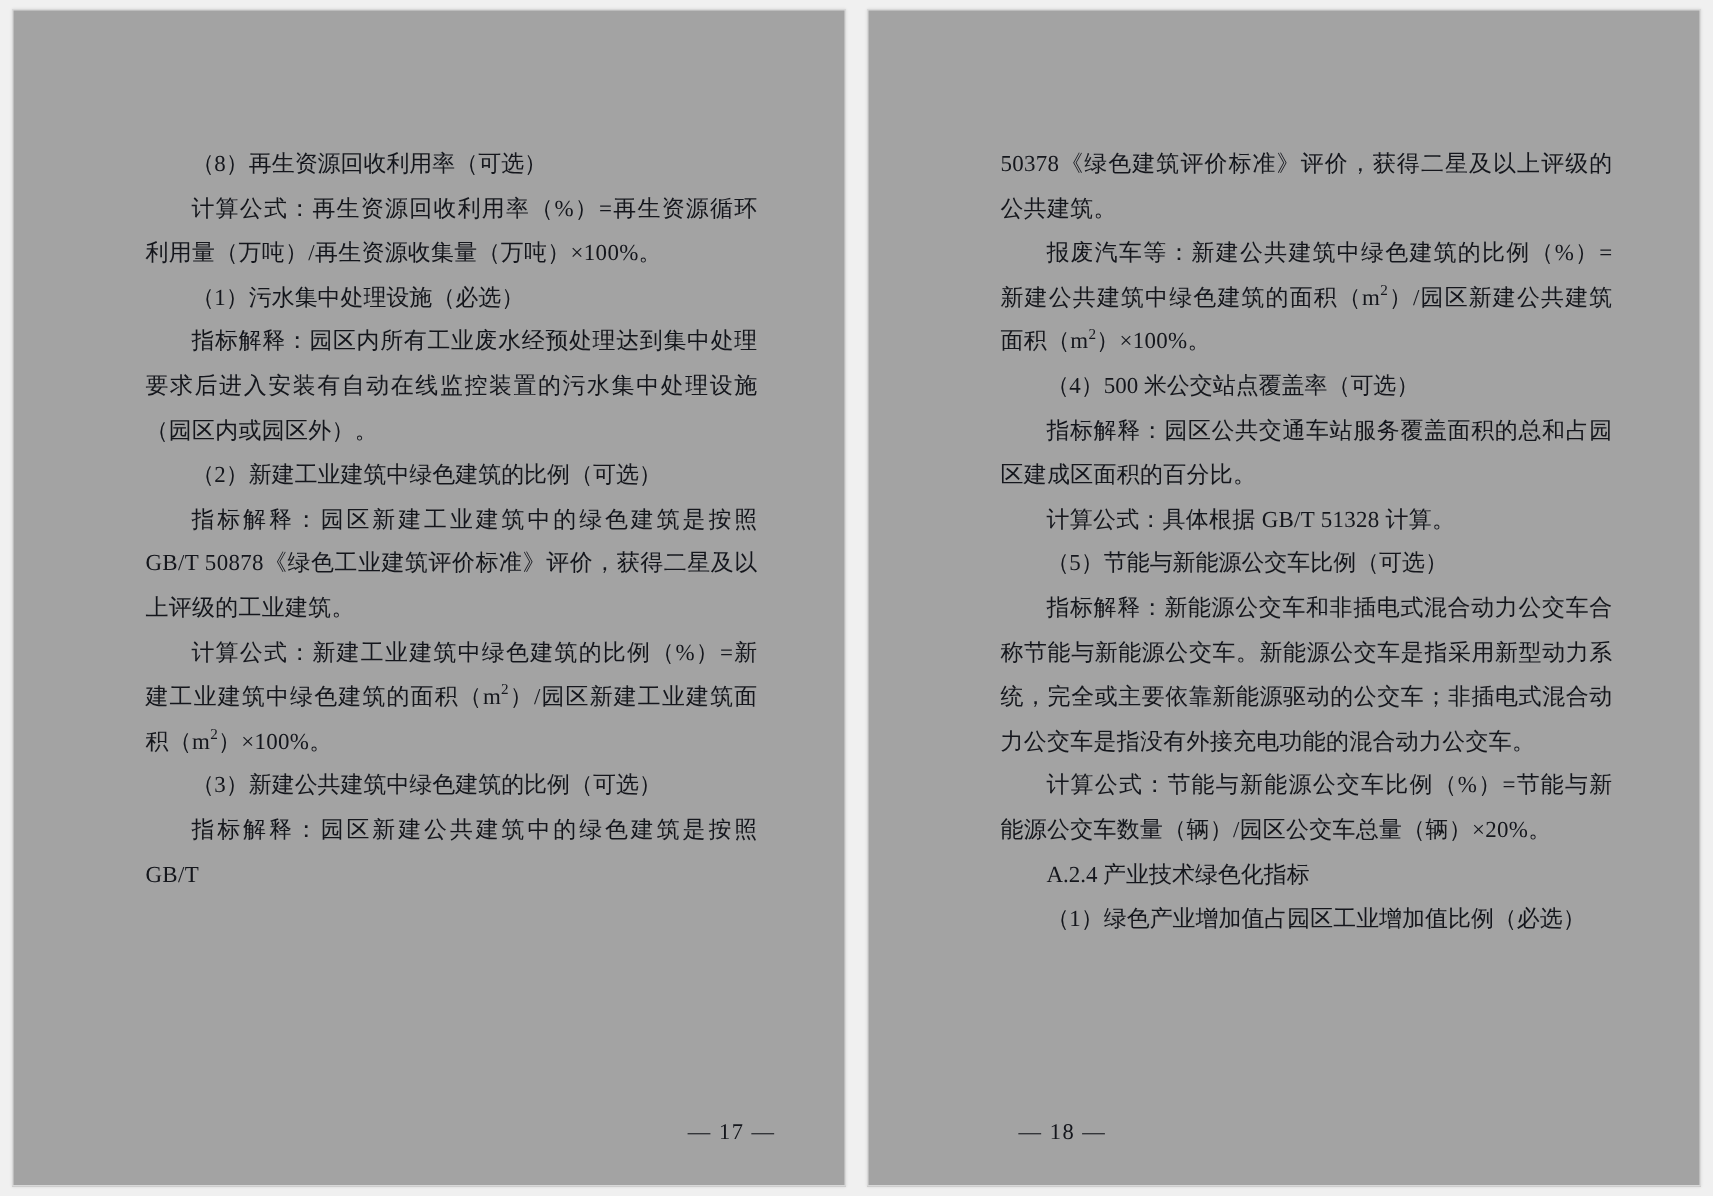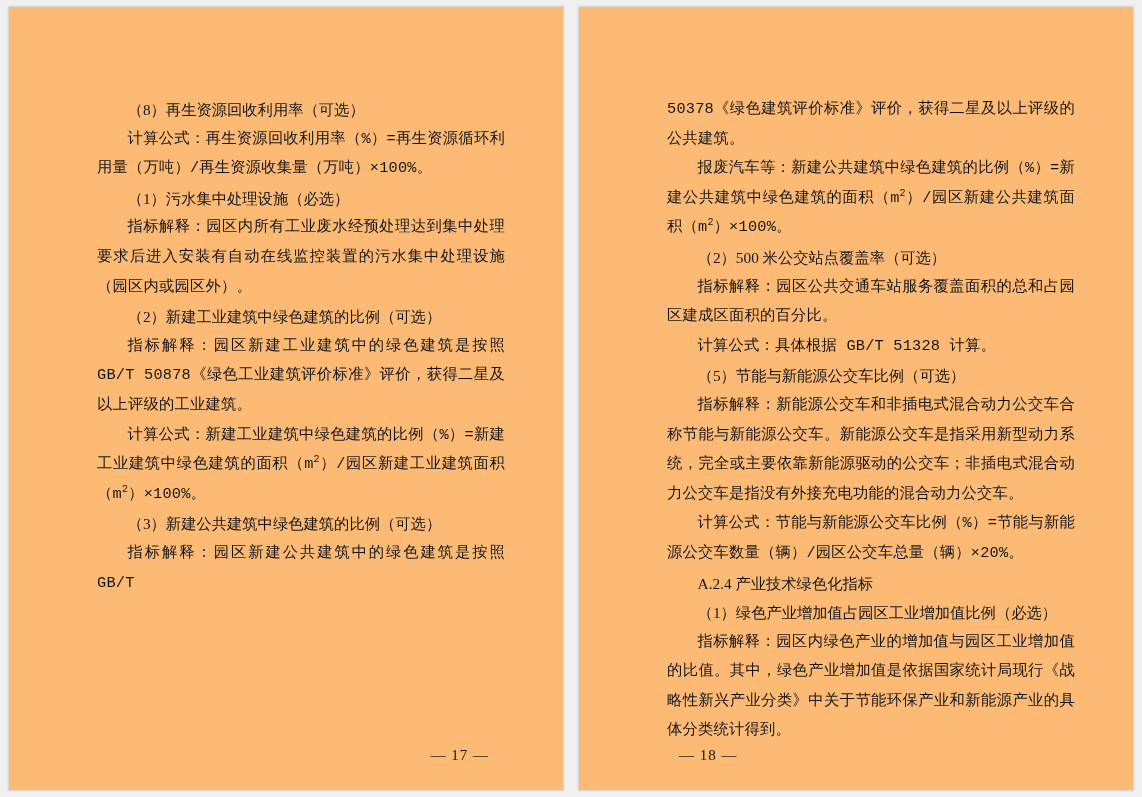--- a/index.html
+++ b/index.html
@@ -16,21 +16,21 @@
   .viewer {
     display: flex;
     flex-direction: row;
     gap: 14px;
     padding: 6px 8px;
     box-sizing: border-box;
     width: 1142px;
     height: 797px;
   }
   .page {
-    background: #fdba74;
+    background: #a3a3a3;
     width: 556px;
     height: 785px;
     box-sizing: border-box;
     position: relative;
     border: 1px solid #d8d8d8;
     box-shadow: 0 0 2px rgba(0,0,0,0.10);
     overflow: hidden;
   }
   .page-inner {
     position: absolute;
@@ -40,21 +40,21 @@
     bottom: 62px;
   }
   .para {
     font-size: 15.3px;
     line-height: 29.6px;
     color: #14161c;
     text-align: justify;
     text-justify: inter-ideograph;
     margin: 0;
     letter-spacing: 0.2px;
-    font-family: Liberation Mono, monospace;
+    font-family: Liberation Serif, serif;
   }
   .indent {
     text-indent: 2em;
   }
   .noindent {
     text-indent: 0;
   }
   .heading {
     text-indent: 2em;
     font-size: 15.3px;
@@ -62,21 +62,21 @@
     color: #14161c;
     margin: 0;
   }
   .pagenum {
     position: absolute;
     bottom: 26px;
     font-size: 15px;
     color: #14161c;
     letter-spacing: 1px;
   }
-  .pagenum.right { right: 74px; text-align: center; }
+  .pagenum.right { right: 46px; text-align: center; }
   .pagenum.left { left: 100px; }
   sup {
     font-size: 0.66em;
     vertical-align: super;
     line-height: 0;
   }
 </style>
 </head>
 <body>
 
@@ -94,26 +94,25 @@
       <p class="heading">（3）新建公共建筑中绿色建筑的比例（可选）</p>
       <p class="para indent">指标解释：园区新建公共建筑中的绿色建筑是按照 GB/T</p>
     </div>
     <div class="pagenum right">— 17 —</div>
   </div>
 
   <div class="page">
     <div class="page-inner">
       <p class="para noindent">50378《绿色建筑评价标准》评价，获得二星及以上评级的公共建筑。</p>
       <p class="para indent"><span>报废汽车等：新建公共建筑中绿色建筑的比例（%）=新建公共建筑中绿色建筑的面积（m</span><sup>2</sup><span>）/园区新建公共建筑面积（m</span><sup>2</sup><span>）×100%。</span></p>
-      <p class="heading">（2）500 米公交站点覆盖率（可选）</p>
+      <p class="heading">（4）500 米公交站点覆盖率（可选）</p>
       <p class="para indent">指标解释：园区公共交通车站服务覆盖面积的总和占园区建成区面积的百分比。</p>
       <p class="para indent">计算公式：具体根据 GB/T 51328 计算。</p>
       <p class="heading">（5）节能与新能源公交车比例（可选）</p>
       <p class="para indent">指标解释：新能源公交车和非插电式混合动力公交车合称节能与新能源公交车。新能源公交车是指采用新型动力系统，完全或主要依靠新能源驱动的公交车；非插电式混合动力公交车是指没有外接充电功能的混合动力公交车。</p>
       <p class="para indent">计算公式：节能与新能源公交车比例（%）=节能与新能源公交车数量（辆）/园区公交车总量（辆）×20%。</p>
       <p class="heading">A.2.4  产业技术绿色化指标</p>
       <p class="heading">（1）绿色产业增加值占园区工业增加值比例（必选）</p>
-      <p class="para indent">指标解释：园区内绿色产业的增加值与园区工业增加值的比值。其中，绿色产业增加值是依据国家统计局现行《战略性新兴产业分类》中关于节能环保产业和新能源产业的具体分类统计得到。</p>
     </div>
     <div class="pagenum left">— 18 —</div>
   </div>
 
 </div>
 
 </body></html>

